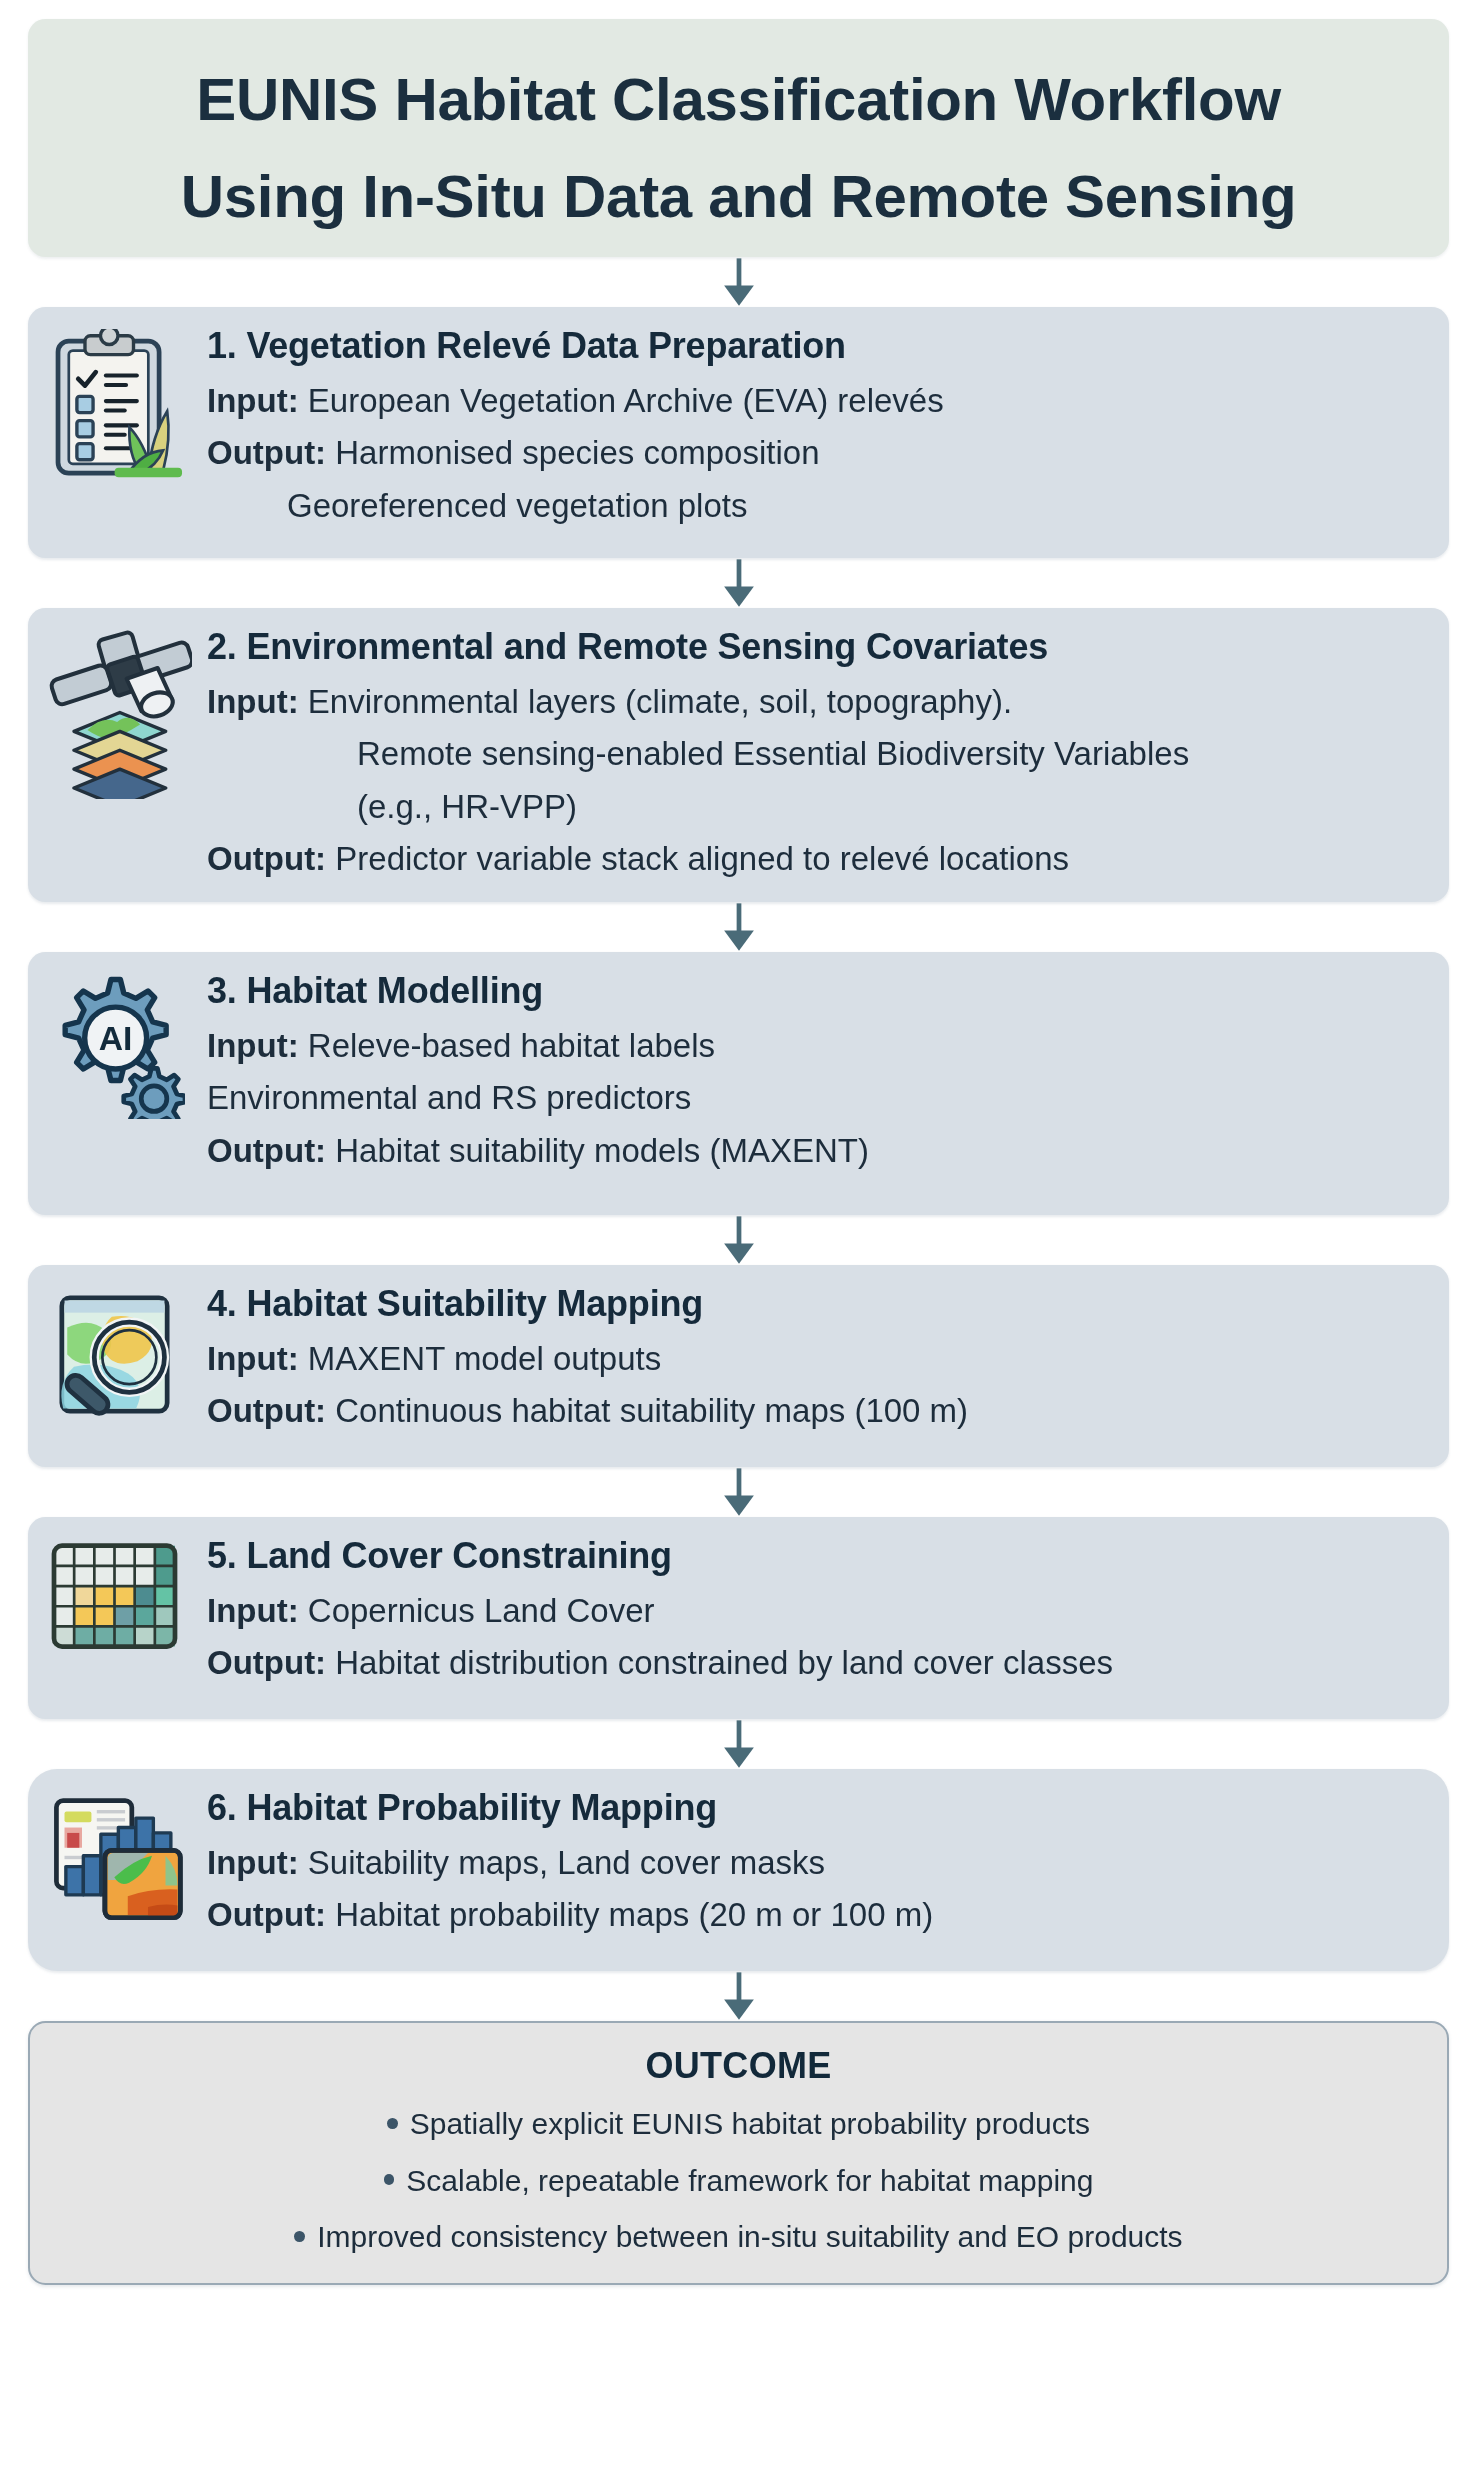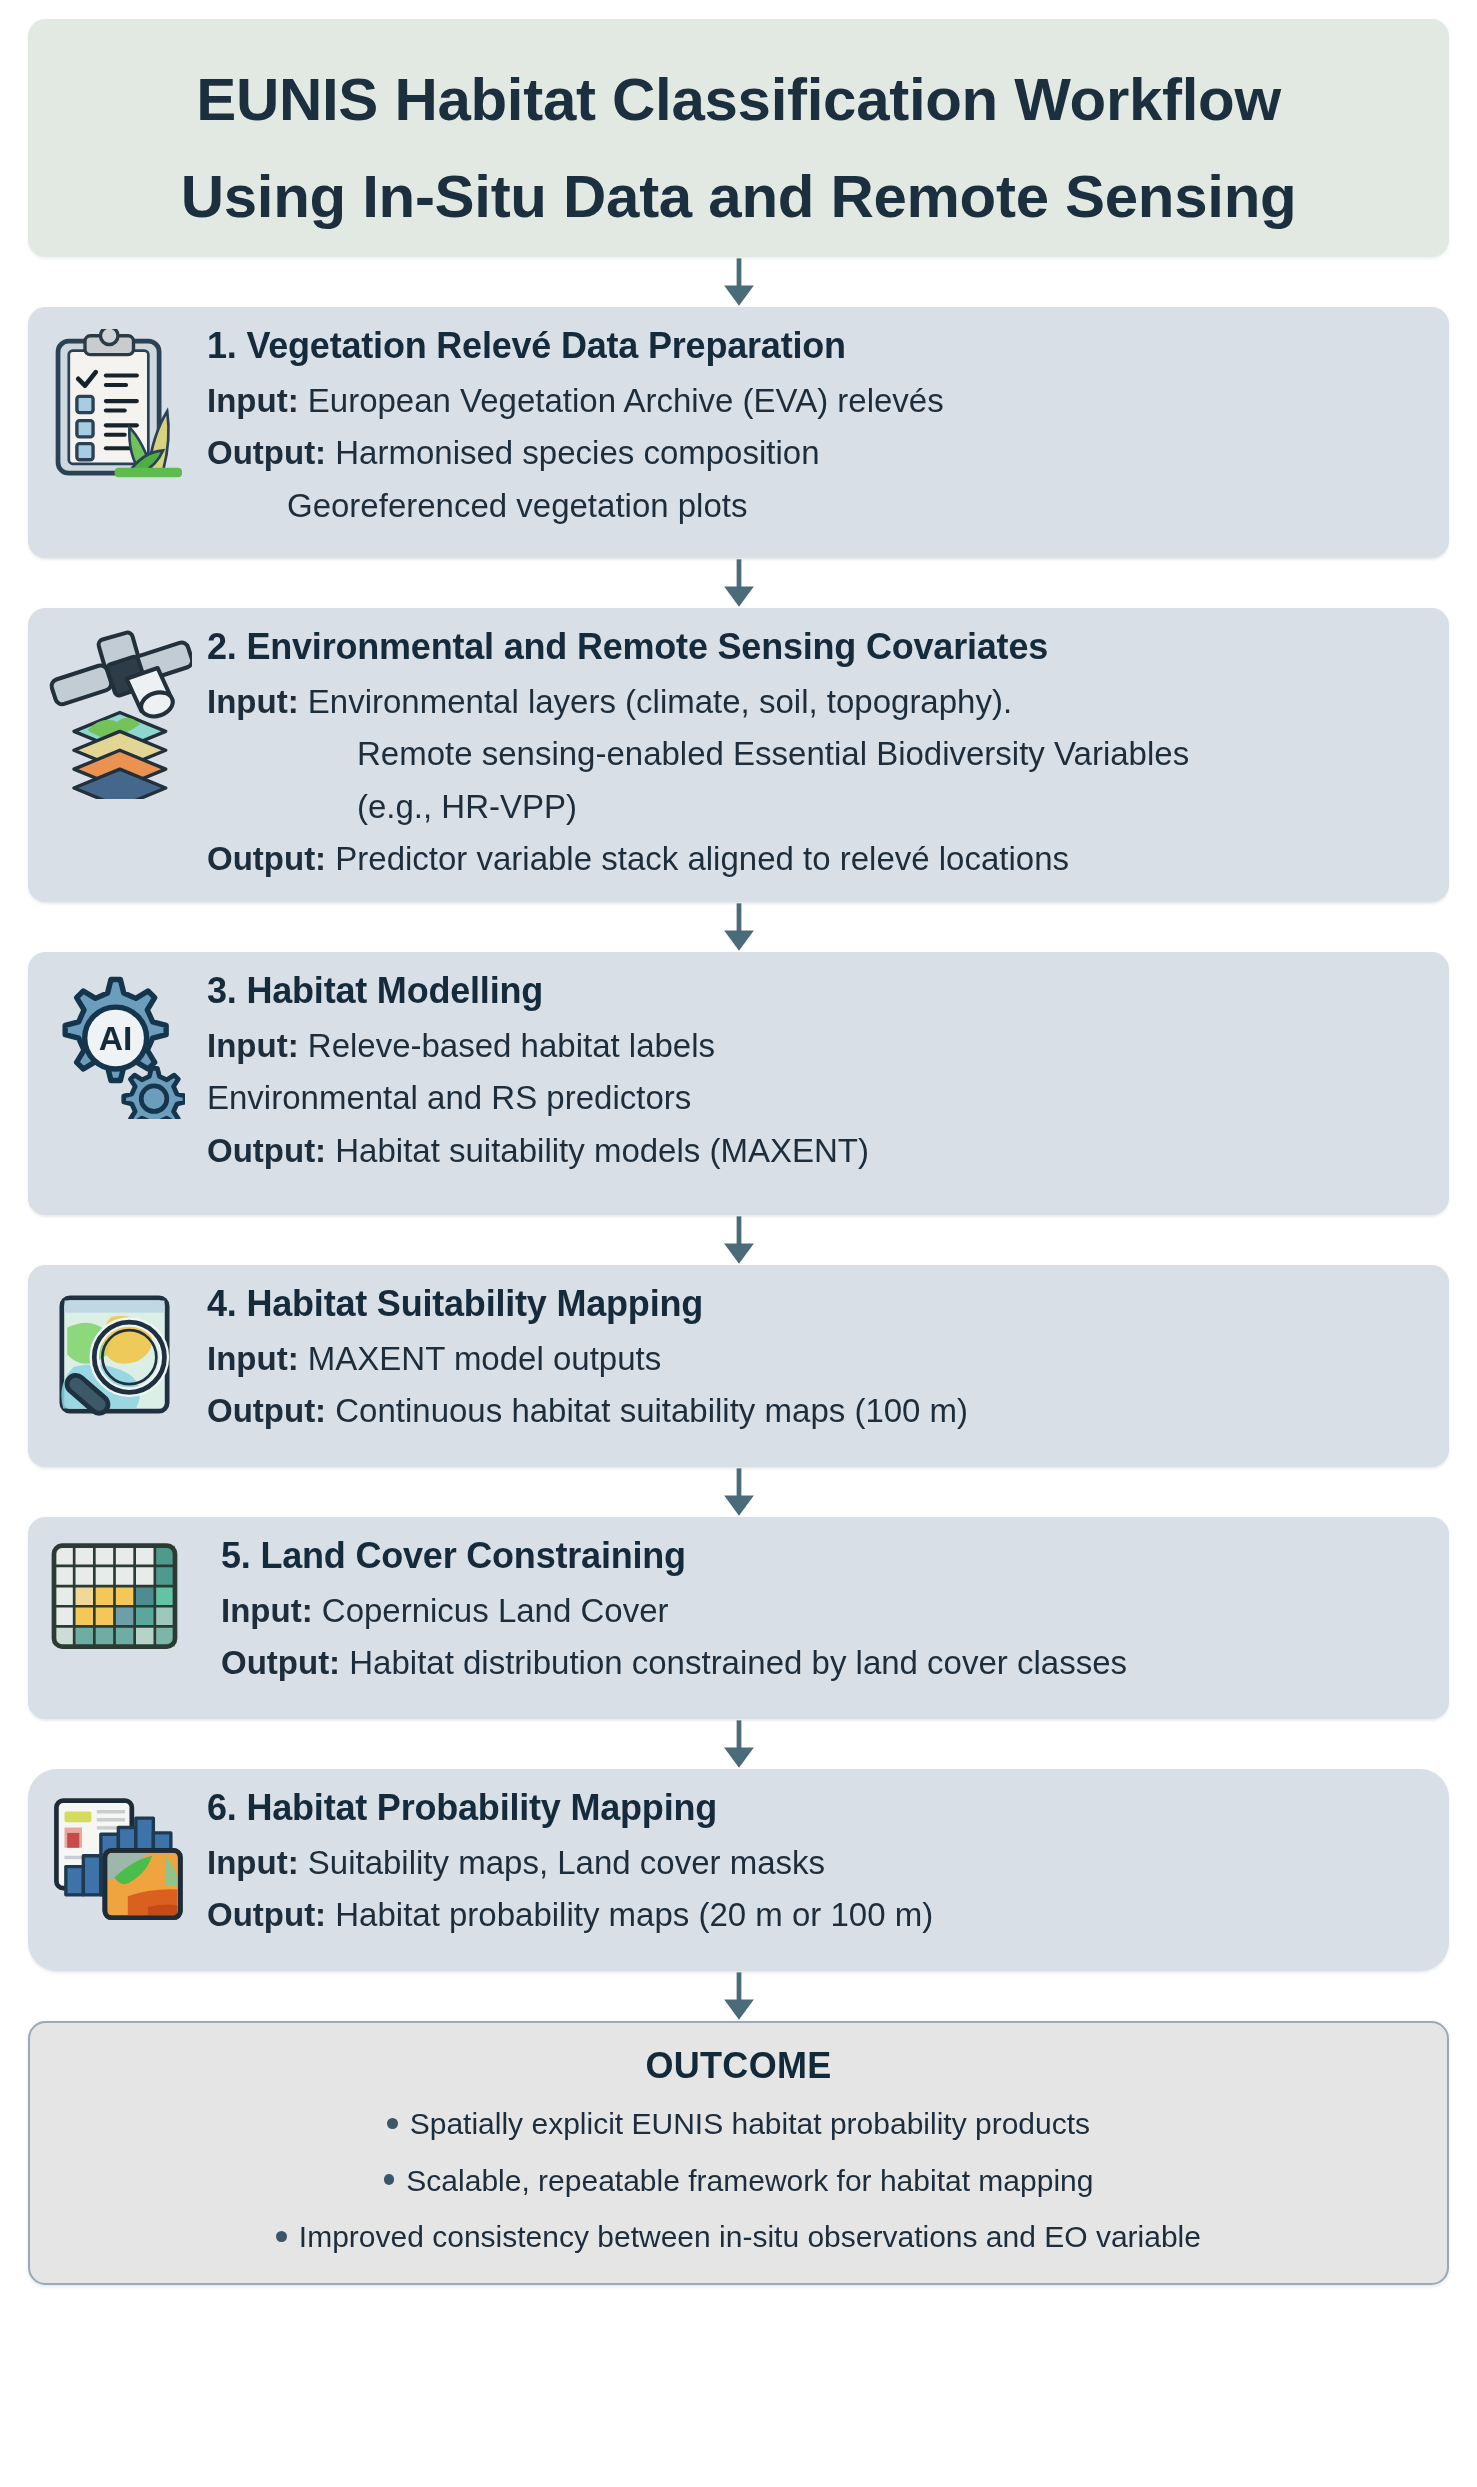--- a/index.html
+++ b/index.html
@@ -92,21 +92,21 @@
   .io-line:last-child { margin-bottom: 0; }
   .io-label { font-weight: bold; }
   .indent-1 { padding-left: 80px; }
   .indent-2 { padding-left: 150px; }
 
   
   .step-1 { min-height: 251px; }
   .step-2 { min-height: 294px; }
   .step-3 { min-height: 263px; }
   .step-4 { min-height: 202px; }
-  .step-5 { min-height: 202px; gap: 14px; }
+  .step-5 { min-height: 202px; }
   .step-6 { min-height: 202px; border-radius: 29px; }
 
   
   .outcome {
     background: #e5e5e5;
     border: 2px solid #9aa9b5;
     border-radius: 17.5px;
     padding: 21.6px 31px 27px 31px;
     box-sizing: border-box;
     box-shadow: 0 1.3px 3.4px rgba(80,100,120,0.14);
@@ -409,19 +409,19 @@
   <div class="outcome">
     <div class="outcome-title">OUTCOME</div>
     <ul class="outcome-list">
       <li class="outcome-item">
         <span class="bullet"></span><span>Spatially explicit EUNIS habitat probability products</span>
       </li>
       <li class="outcome-item">
         <span class="bullet"></span><span>Scalable, repeatable framework for habitat mapping</span>
       </li>
       <li class="outcome-item">
-        <span class="bullet"></span><span>Improved consistency between in-situ observations and EO variable</span>
+        <span class="bullet"></span><span>Improved consistency between in-situ suitability and EO products</span>
       </li>
     </ul>
   </div>
 
 </div>
 
 
 </body></html>

